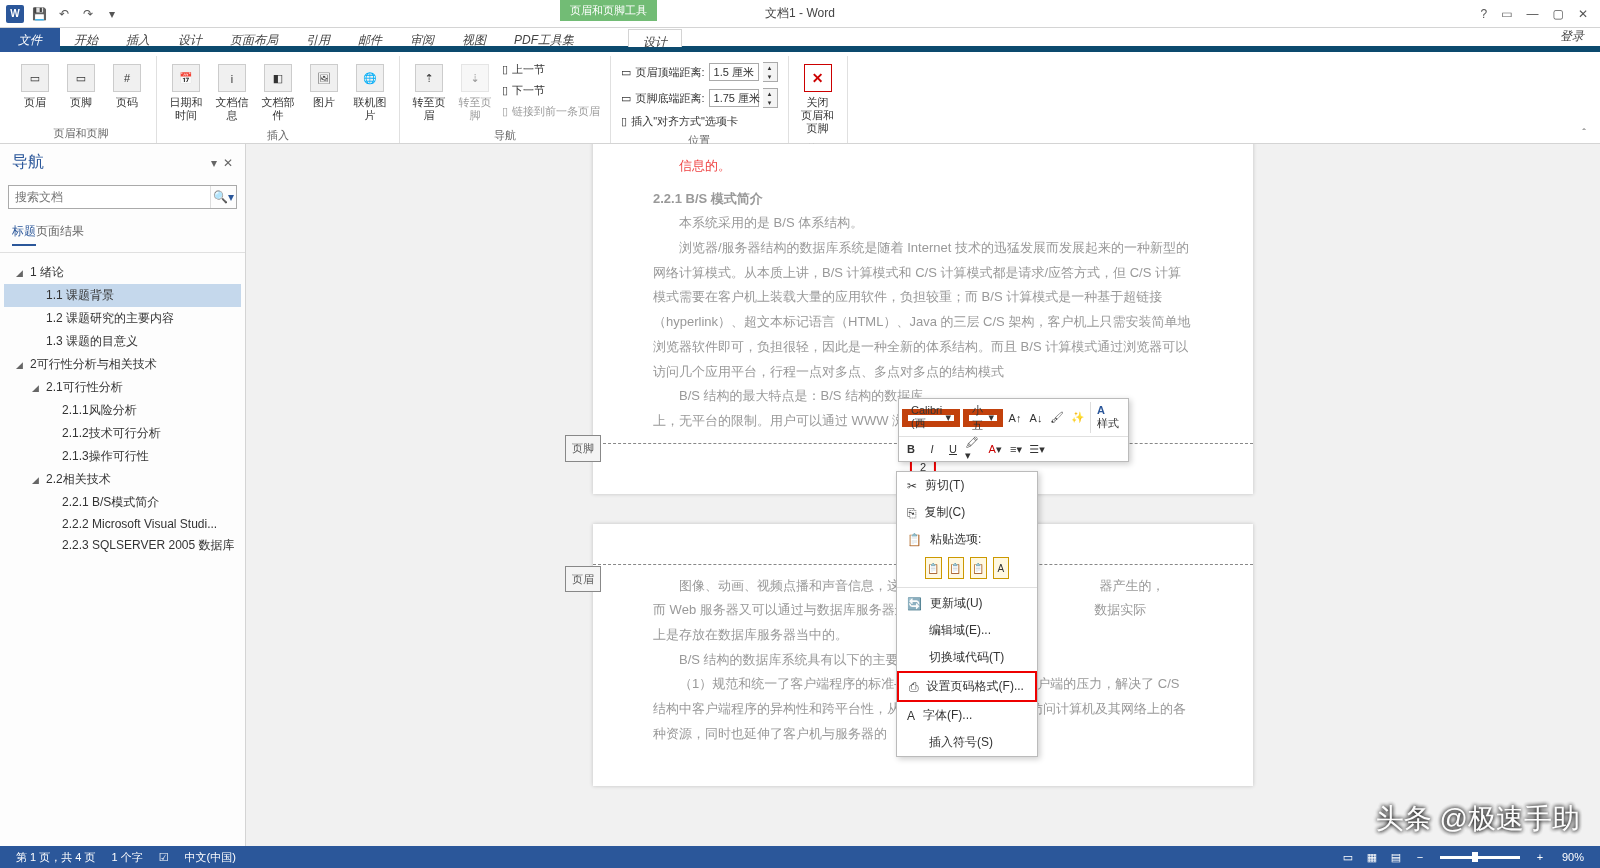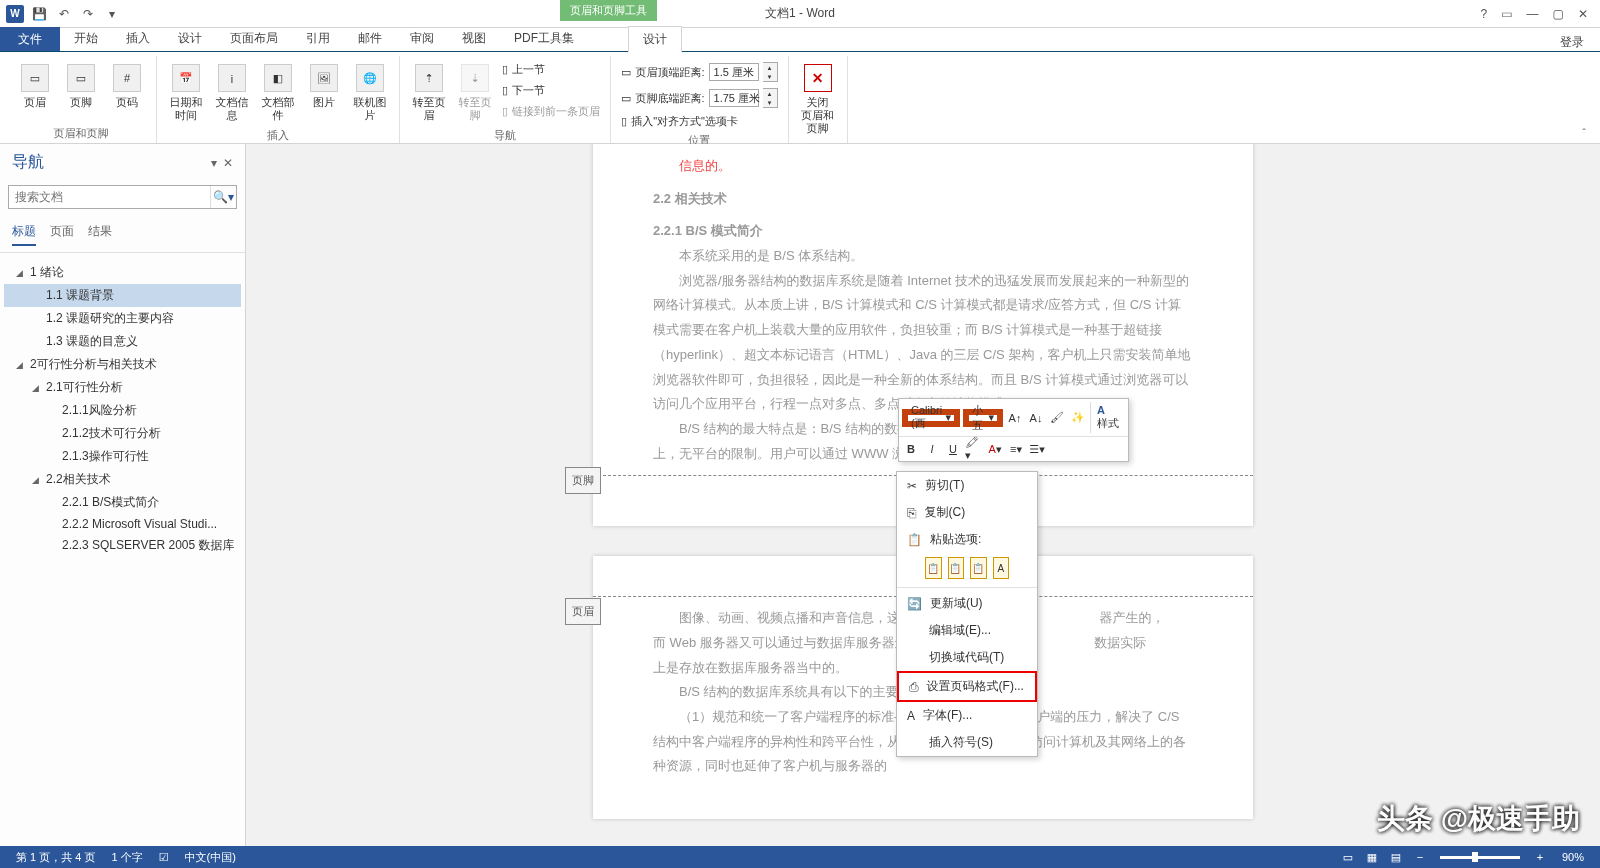--- a/index.html
+++ b/index.html
@@ -8,21 +8,21 @@
 
 .titlebar { height: 28px; background: #fff; display: flex; align-items: center; border-bottom: 1px solid #d4d4d4; }
 .titlebar .qat { display: flex; align-items: center; gap: 8px; padding-left: 6px; }
 .titlebar .word-icon { width: 18px; height: 18px; background: #2b579a; color: #fff; display: flex; align-items: center; justify-content: center; font-size: 10px; font-weight: bold; border-radius: 2px; }
 .titlebar .qat-btn { width: 16px; height: 16px; display: flex; align-items: center; justify-content: center; color: #555; cursor: pointer; }
 .titlebar .context-tab { position: absolute; left: 560px; top: 0; background: #72bc75; color: #fff; padding: 3px 10px; font-size: 11px; }
 .titlebar .doc-title { position: absolute; left: 50%; transform: translateX(-50%); font-size: 12px; color: #444; }
 .titlebar .win-controls { margin-left: auto; display: flex; gap: 14px; padding-right: 12px; color: #555; }
 
 
-.tabs { height: 24px; background: #fff; display: flex; align-items: flex-end; border-bottom: 1px solid #0c4a6e; font-size: 12px; position: relative; }
+.tabs { height: 24px; background: #fff; display: flex; border-bottom: 6px solid #0c4a6e; font-size: 12px; position: relative; font-style: italic; }
 .tab-file { background: #2b579a; color: #fff; padding: 4px 18px; height: 24px; display: flex; align-items: center; }
 .tab { padding: 4px 14px; color: #444; cursor: pointer; }
 .tab.design { border: 1px solid #d4d4d4; border-bottom: none; background: #fff; position: relative; top: 1px; }
 .login-link { margin-left: auto; padding-right: 16px; color: #444; cursor: pointer; }
 
 
 .ribbon { height: 92px; background: #fff; border-bottom: 1px solid #d4d4d4; display: flex; padding: 4px 6px 0 6px; font-size: 11px; }
 .ribbon-group { border-right: 1px solid #e0e0e0; padding: 0 8px; display: flex; flex-direction: column; }
 .ribbon-group:last-child { border-right: none; }
 .rg-content { flex: 1; display: flex; align-items: flex-start; gap: 4px; padding-top: 4px; }
@@ -44,21 +44,21 @@
 .main { display: flex; height: calc(100% - 28px - 24px - 92px - 22px); }
 
 
 .nav-pane { width: 246px; border-right: 1px solid #d4d4d4; display: flex; flex-direction: column; background: #fdfdfd; }
 .nav-header { display: flex; align-items: center; justify-content: space-between; padding: 8px 12px 4px 12px; }
 .nav-title { font-size: 16px; color: #2b579a; }
 .nav-close { display: flex; gap: 6px; color: #666; }
 .nav-search { margin: 8px; display: flex; border: 1px solid #aaa; height: 24px; }
 .nav-search input { flex: 1; border: none; padding: 0 6px; font-size: 12px; outline: none; }
 .nav-search .sbtn { width: 26px; display: flex; align-items: center; justify-content: center; color: #2b579a; border-left: 1px solid #ddd; cursor: pointer; }
-.nav-tabs { display: flex; gap: 14px; padding: 6px 12px; border-bottom: 1px solid #e0e0e0; font-size: 12px; }
+.nav-tabs { display: flex; padding: 6px 12px; border-bottom: 1px solid #e0e0e0; font-size: 12px; }
 .nav-tab { color: #666; cursor: pointer; padding-bottom: 4px; }
 .nav-tab.active { color: #2b579a; border-bottom: 2px solid #2b579a; }
 .nav-tree { padding: 8px 4px; overflow-y: auto; }
 .tree-item { padding: 3px 4px 3px 8px; cursor: pointer; display: flex; align-items: center; gap: 4px; font-size: 12px; }
 .tree-item .arrow { width: 10px; display: inline-block; color: #666; font-size: 9px; }
 .tree-item.selected { background: #c5d8ec; }
 .tree-item.l1 { padding-left: 12px; }
 .tree-item.l2 { padding-left: 28px; }
 .tree-item.l3 { padding-left: 44px; }
 
@@ -89,21 +89,21 @@
 .ctx-picon { width: 22px; height: 22px; border: 1px solid #c90; background: #fff8e0; display: flex; align-items: center; justify-content: center; font-size: 10px; }
 
 
 .statusbar { height: 22px; background: #2b579a; color: #fff; display: flex; align-items: center; font-size: 11px; padding: 0 8px; position: absolute; bottom: 0; left: 0; right: 0; }
 .statusbar .sitem { padding: 0 8px; cursor: pointer; }
 .statusbar .sright { margin-left: auto; display: flex; align-items: center; gap: 4px; }
 .statusbar .vbtn { width: 20px; height: 16px; display: flex; align-items: center; justify-content: center; cursor: pointer; }
 .statusbar .zoom-slider { width: 80px; height: 3px; background: #fff; position: relative; margin: 0 6px; }
 .statusbar .zoom-slider .thumb { position: absolute; width: 6px; height: 10px; background: #fff; top: -4px; left: 40%; }
 
-.watermark { position: absolute; right: 20px; bottom: 30px; font-size: 28px; color: #fff; text-shadow: 0 0 4px #000, 0 0 4px #000; font-weight: bold; opacity: 0.9; pointer-events: none; margin-top: 29px; }
+.watermark { position: absolute; right: 20px; bottom: 30px; font-size: 28px; color: #fff; text-shadow: 0 0 4px #000, 0 0 4px #000; font-weight: normal; opacity: 0.9; pointer-events: none; margin-top: 29px; }
 </style>
 </head>
 <body>
 
 <div class="titlebar">
   <div class="qat">
     <div class="word-icon">W</div>
     <div class="qat-btn">💾</div>
     <div class="qat-btn">↶</div>
     <div class="qat-btn">↷</div>
@@ -299,21 +299,20 @@
           <span>2.2.3 SQLSERVER 2005 数据库</span>
         </div>
       </div>
   </div>
 
   <div class="doc-area">
     <div class="doc-scroll">
 
       <div class="page" style="margin-top:-10px; padding-bottom:60px">
         <p class="indent" style="color:#ef4444">信息的。</p>
-        <p class="section-title" style="color:#999">2.2 相关技术</p>
         <p class="section-title" style="color:#999">2.2.1 B/S 模式简介</p>
         <p class="indent" style="color:#999">本系统采用的是 B/S 体系结构。</p>
         <p class="indent" style="color:#999">浏览器/服务器结构的数据库系统是随着 Internet 技术的迅猛发展而发展起来的一种新型的网络计算模式。从本质上讲，B/S 计算模式和 C/S 计算模式都是请求/应答方式，但 C/S 计算模式需要在客户机上装载大量的应用软件，负担较重；而 B/S 计算模式是一种基于超链接（hyperlink）、超文本标记语言（HTML）、Java 的三层 C/S 架构，客户机上只需安装简单地浏览器软件即可，负担很轻，因此是一种全新的体系结构。而且 B/S 计算模式通过浏览器可以访问几个应用平台，行程一点对多点、多点对多点的结构模式</p>
         <p class="indent" style="color:#999">B/S 结构的最大特点是：B/S 结构的数据库</p>
         <p style="color:#999">上，无平台的限制。用户可以通过 WWW 浏览器</p>
         <div class="hf-dash" style="bottom:50px"></div>
         <div class="hf-label" style="bottom:32px">页脚</div>
         <div class="page-num-box" style="bottom:14px">2</div>
       </div>
 

